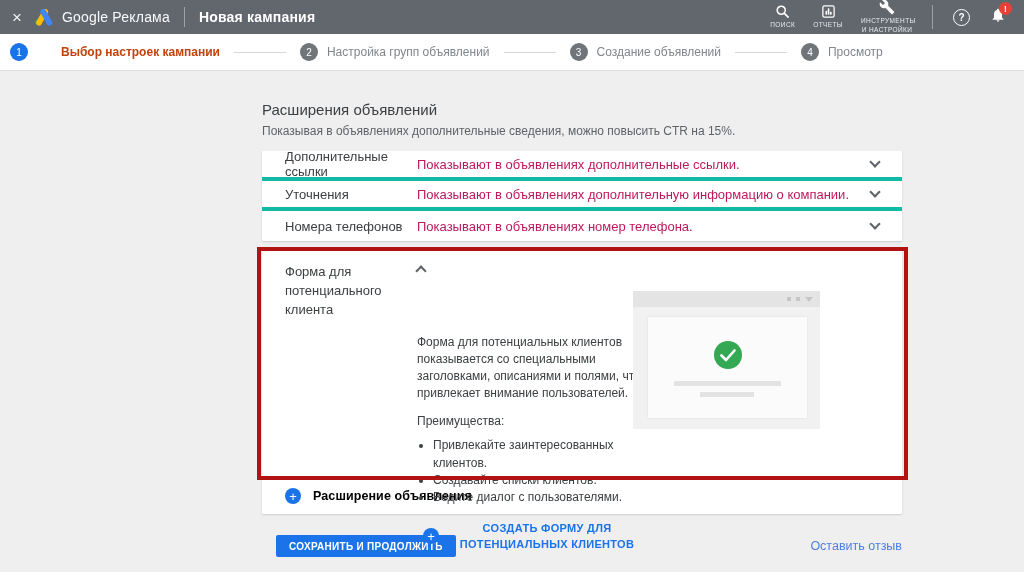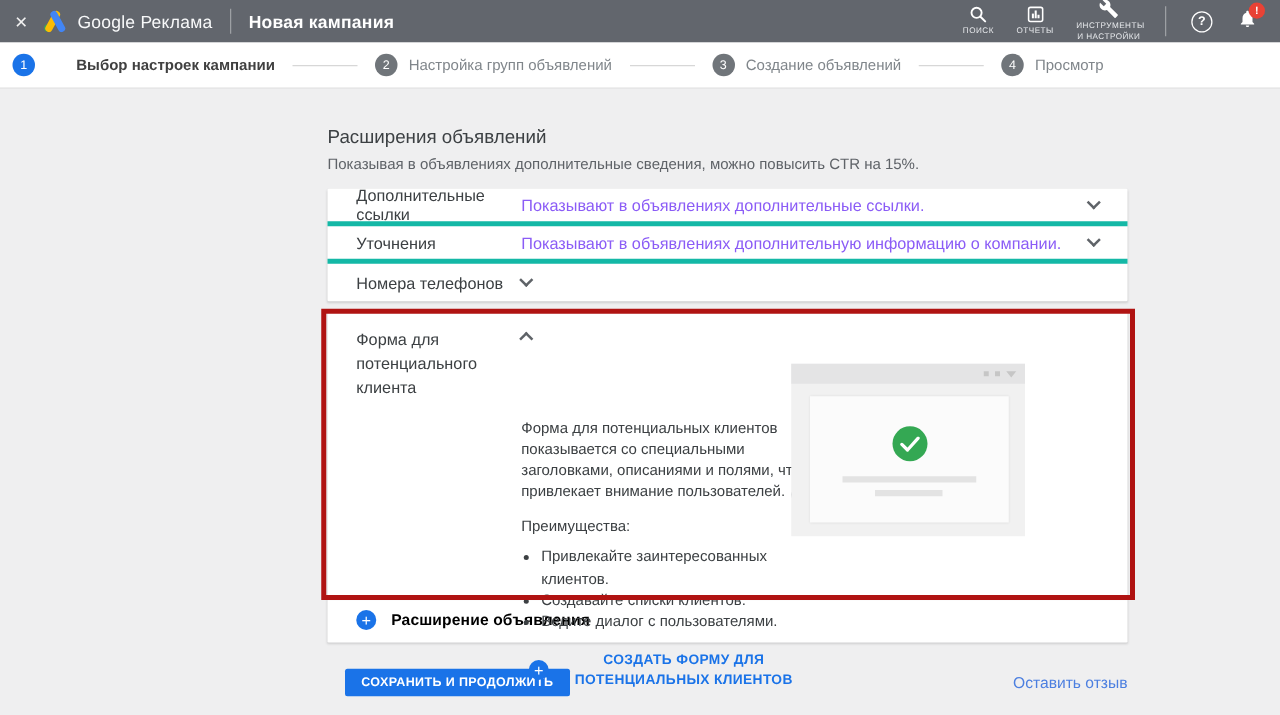--- a/index.html
+++ b/index.html
@@ -22,35 +22,35 @@
   .help-circle { width:17px; height:17px; border:1.5px solid #fff; border-radius:50%; display:flex; align-items:center; justify-content:center; font-size:10px; font-weight:bold; color:#fff; margin:0 10px; cursor:pointer; }
   .bell-wrap { position:relative; margin:0 8px 0 10px; cursor:pointer; }
   .badge { position:absolute; top:-4px; right:-6px; min-width:13px; height:13px; background:#e94235; border-radius:50%; color:#fff; font-size:8.5px; font-weight:bold; display:flex; align-items:center; justify-content:center; }
 
   
   .stepper { height:37px; background:#fff; border-bottom:1px solid #e0e0e0; display:flex; align-items:center; padding-left:10px; }
   .step { display:flex; align-items:center; }
   .step-circle { width:18px; height:18px; border-radius:50%; background:#70757a; color:#fff; font-size:10px; display:flex; align-items:center; justify-content:center; margin-right:9px; }
   .step.active .step-circle { background:#1a73e8; }
   .step-label { font-size:12px; color:#80868b; }
-  .step.active .step-label { color:#404040; font-weight:bold;padding-left:24px; }
+  .step.active .step-label { color:#c2410c; font-weight:bold;padding-left:24px; }
   .connector { width:52px; height:1px; background:#d7d7d7; margin:0 14px; }
 
   
   .main { padding:30px 0 0 262px; width:1024px; }
   .col { width:640px; }
   .sec-title { font-size:15px; color:#3c4043; font-weight:normal; }
   .sec-sub { font-size:12px; color:#5f6368; margin-top:6px; }
 
   .card { background:#fff; box-shadow:0 1px 2px rgba(0,0,0,.14); border-radius:1px; }
   .card-a { margin-top:13px; }
   .ext-row { height:30px; display:flex; align-items:center; padding:0 23px; border-bottom:4px solid #14b8a6; cursor:pointer; }
   .ext-row:last-child { border-bottom:none;align-items:center; }
   .ext-label { width:132px; font-size:13px; color:#3c4043; flex-shrink:0; }
-  .ext-desc { font-size:13px; color:#8b5cf6; flex:1; }
+  .ext-desc { font-size:13px; color:#be185d; flex:1; }
   .chev { width:8px; height:8px; border-right:2px solid #5f6368; border-bottom:2px solid #5f6368; transform:rotate(45deg); margin-top:-4px; }
   .chev.up { transform:rotate(-135deg); margin-top:4px; }
 
   .leadform-wrap { position:relative; margin-top:9px; }
   .red-box { position:absolute; left:-5px; top:-3px; width:651px; height:233px; border:4px solid #b01312; pointer-events:none; z-index:5; }
 
   .card-b { position:relative; height:228px; padding:13px 23px 0 23px; }
   .lf-head { display:flex; align-items:flex-start; }
   .lf-label { width:132px; font-size:13px; color:#3c4043; line-height:1.45; flex-shrink:0; }
   .lf-subhead { font-size:13px; color:#9aa0a6; flex:1; }
@@ -167,20 +167,21 @@
         <span class="ext-desc">Показывают в объявлениях дополнительные ссылки.</span>
         <span class="chev"></span>
       </div>
       <div class="ext-row">
         <span class="ext-label">Уточнения</span>
         <span class="ext-desc">Показывают в объявлениях дополнительную информацию о компании.</span>
         <span class="chev"></span>
       </div>
       <div class="ext-row">
         <span class="ext-label">Номера телефонов</span>
+        <span class="ext-desc">Показывают в объявлениях номер телефона.</span>
         <span class="chev"></span>
       </div>
     </section>
 
     <div class="leadform-wrap">
       <section class="card card-b">
         <div class="lf-head">
           <span class="lf-label">Форма для потенциального клиента</span>
           <span class="chev up lf-chev"></span>
         </div>

